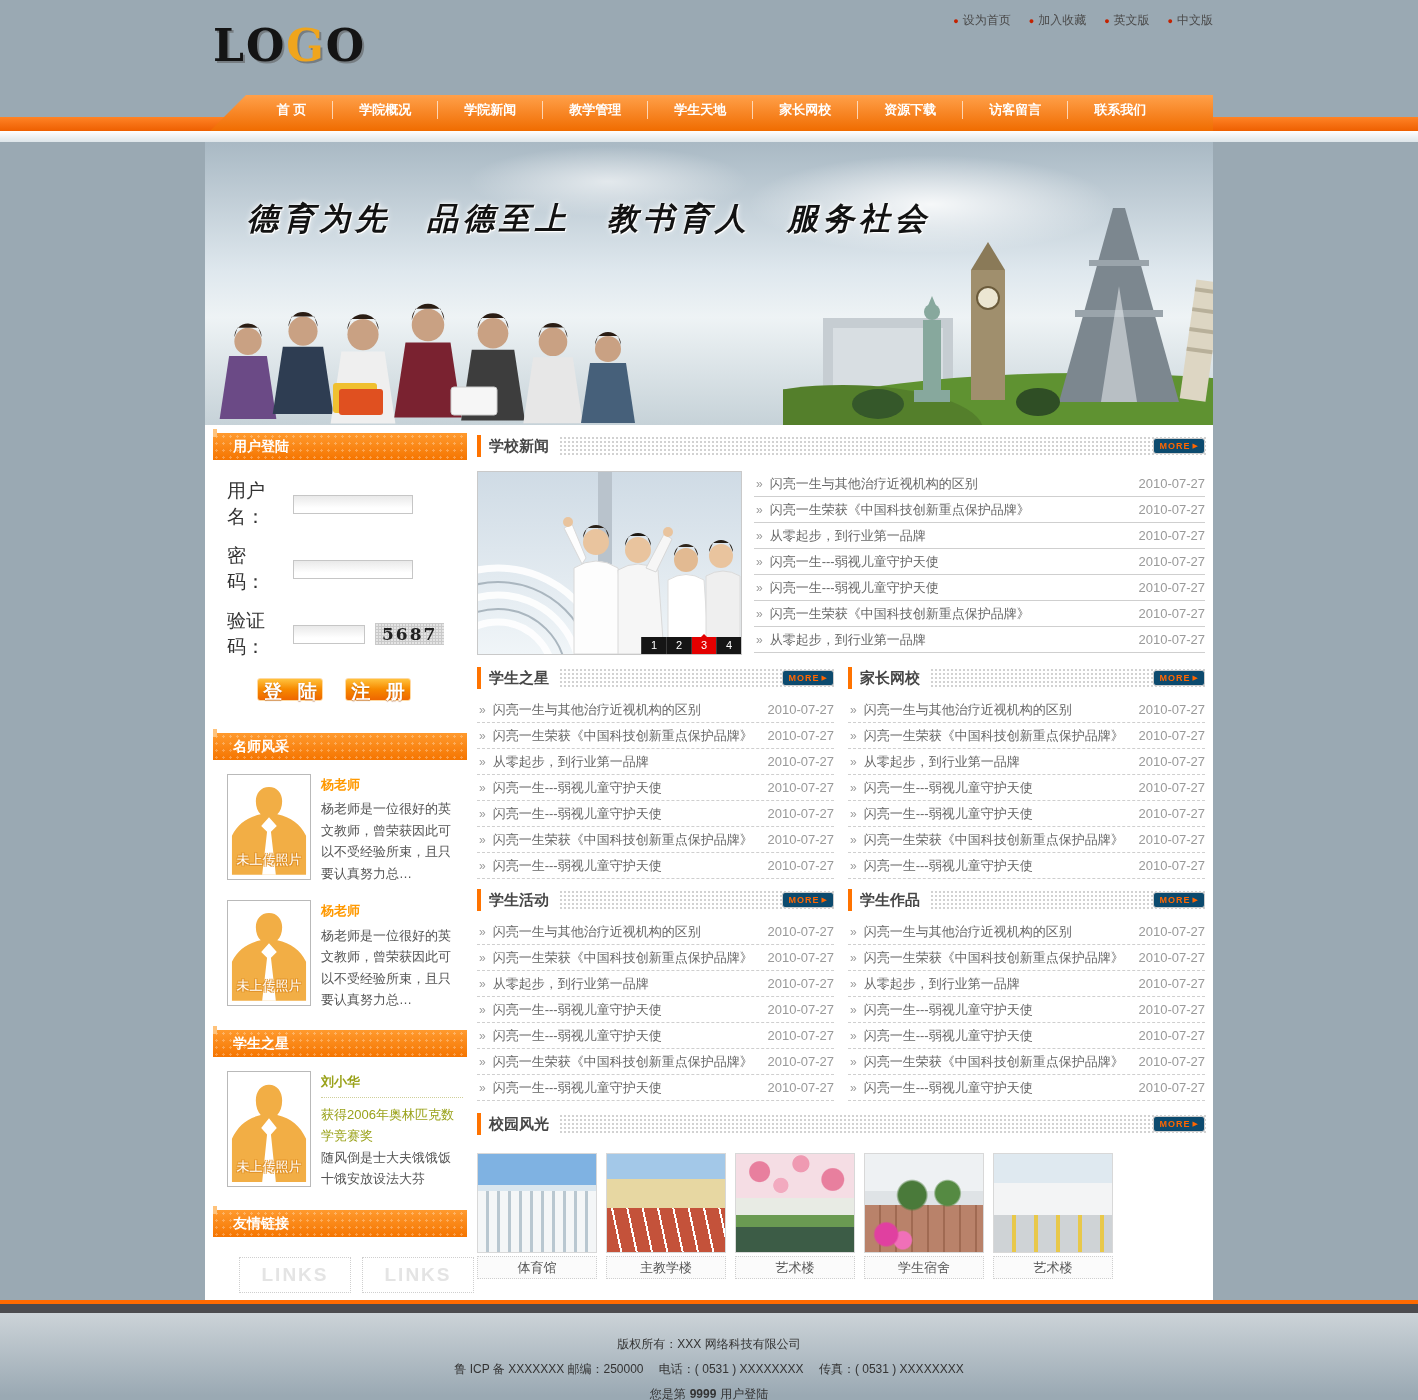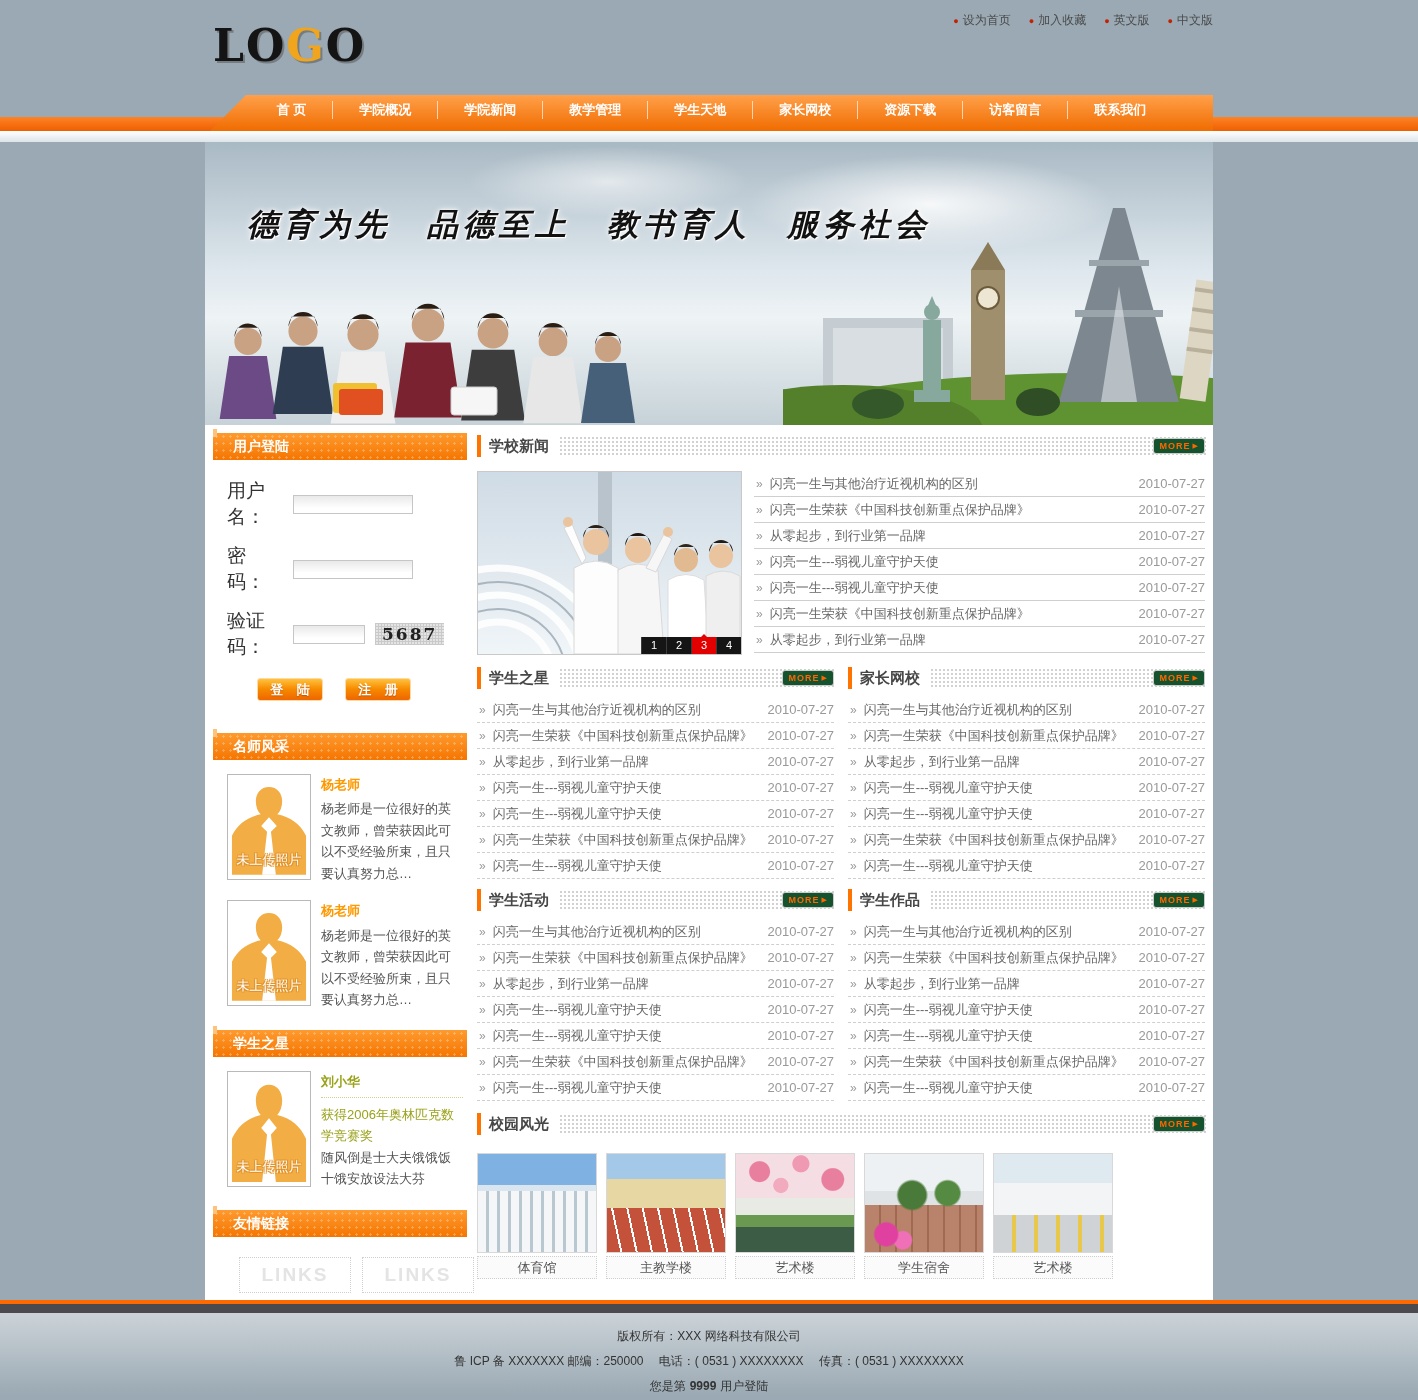--- a/index.html
+++ b/index.html
@@ -31,21 +31,21 @@
 
   
   .content { width:1008px; margin:0 auto; background:#fff; height:1158px; overflow:hidden; }
 
   
   .banner { position:relative; height:283px; overflow:hidden;
             background:
               radial-gradient(ellipse 260px 70px at 72% 22%, rgba(255,255,255,.85), transparent 70%),
               radial-gradient(ellipse 200px 50px at 40% 14%, rgba(255,255,255,.6), transparent 70%),
               linear-gradient(180deg,#a9b9c4 0%,#dfe8ee 46%,#eef3f5 62%,#c6d2d8 100%); }
-  .slogan { position:absolute; left:42px; top:62px; font-family:"DejaVu Serif", serif;
+  .slogan { position:absolute; left:42px; top:56px; font-family:"DejaVu Serif", serif;
             font-size:31px; font-weight:bold; color:#121212; letter-spacing:5px;
             text-shadow:0 0 3px #ffffff,0 0 6px #ffffff,1px 1px 0 #ffffff; font-style:italic; }
   .landmarks { position:absolute; right:0; bottom:0; }
   .students { position:absolute; left:8px; bottom:0; }
 
   
   .layout { display:flex; gap:10px; padding:8px; }
   .sidebar { width:254px; }
   .main { width:728px; }
 
@@ -65,21 +65,21 @@
   .form-row input { width:120px; height:19px; border:1px solid #c6c6c6;
                     background:linear-gradient(#e9e9e9,#ffffff 70%); }
   .form-row input.small { width:72px; }
   .captcha { margin-left:10px; font-family:"DejaVu Serif", serif; font-size:17px; font-weight:bold;
              letter-spacing:2px; color:#222; padding:1px 7px;
              background-image:repeating-linear-gradient(0deg,#c9c9c9 0 1px, transparent 1px 3px),
                               repeating-linear-gradient(90deg,#c9c9c9 0 1px, transparent 1px 3px);
              background-color:#e4e4e4; }
   .btn-row { display:flex; gap:22px; margin:18px 0 8px 30px; }
   .btn { width:66px; height:23px; border:1px solid #ffd9a3; border-radius:3px; color:#fff;
-         font-size:13px; font-weight:bold; letter-spacing:5px; text-indent:5px; cursor:pointer;
+         font-size:19px; font-weight:bold; letter-spacing:5px; text-indent:5px; cursor:pointer;
          background:linear-gradient(#ffc23d,#f78a00 48%,#ee6600); text-shadow:0 1px 1px rgba(150,60,0,.5); }
 
   
   .person-card { display:flex; gap:10px; padding:14px 4px 2px 14px; }
   .photo-box { width:84px; height:106px; border:1px solid #b9b9b9; background:#fff; padding:2px; flex-shrink:0; position:relative; }
   .photo-box svg { display:block; }
   .photo-box .ph-text { position:absolute; left:0; right:0; bottom:10px; text-align:center;
         color:#fff; font-size:13px; font-weight:normal;
         text-shadow:-1px -1px 0 #e0922a,1px -1px 0 #e0922a,-1px 1px 0 #e0922a,1px 1px 0 #e0922a; }
   .p-info { font-size:13px; color:#555; line-height:1.65; }
@@ -92,21 +92,21 @@
   .links-grid { display:grid; grid-template-columns:112px 112px; gap:11px; padding:20px 0 4px 26px; }
   .link-box { width:112px; height:36px; border:1px dotted #cfcfcf; background:#fff; text-align:center;
               line-height:34px; font-size:19px; font-weight:bold; letter-spacing:2px; color:#e4e4e4; cursor:pointer; }
 
   
   .main-hd { display:flex; align-items:center; height:26px; }
   .main-hd .bar { width:4px; height:22px; background:#ff7300; }
   .main-hd .ttl { font-size:15px; font-weight:bold; color:#474747; padding:0 10px 0 8px; white-space:nowrap; }
   .main-hd .dots { flex:1; height:20px;
       background-image:radial-gradient(#d2d2d2 1px, transparent 1.2px); background-size:4px 4px; }
-  .more-btn { border:1px solid #cccccc; border-radius:3px; background:#14532d; display:flex; align-items:center;
+  .more-btn { border:1px solid #cccccc; border-radius:3px; background:#0c4a6e; display:flex; align-items:center;
               gap:2px; padding:2px 6px; margin-left:-54px; cursor:pointer; }
   .more-btn .m-txt { font-size:9px; font-weight:bold; color:#ff6600; letter-spacing:1px; }
   .more-btn .m-arr { font-size:7px; color:#ff6600; }
 
   
   .news-body { display:flex; gap:12px; margin:12px 0 10px; }
   .carousel { width:265px; height:184px; border:1px solid #c9c9c9; position:relative; flex-shrink:0; overflow:hidden; }
   .pager { position:absolute; right:0; bottom:0; display:flex; list-style:none; }
   .pager li { width:25px; height:17px; background:#151515; color:#fff; font-size:11px; text-align:center;
               line-height:17px; border-left:1px solid #3c3c3c; cursor:pointer; position:relative; }
@@ -160,21 +160,21 @@
       linear-gradient(180deg,#dfe9f0 0 30%, transparent 30%),
       linear-gradient(180deg,transparent 0 30%, #f3f4f5 30% 62%, transparent 62%),
       linear-gradient(180deg,transparent 0 44%, #c03028 44% 48%, transparent 48%),
       repeating-linear-gradient(90deg,#cfd3d6 0 18px,#e8c84a 18px 22px),
       #cfd3d6; }
 
   
   .footline { height:4px; background:#ff6a00; }
   .footbar { height:9px; background:#4b4b4f; }
   .footer { height:83px; text-align:center; font-size:12px; color:#333;
-            background:linear-gradient(#ccd3d8,#9aa9b3); padding-top:15px; }
+            background:linear-gradient(#ccd3d8,#9aa9b3); padding-top:23px; }
   .footer p { margin-bottom:8px; }
   .footer .cnt { font-weight:bold; margin:0 4px; }
 </style>
 </head>
 <body>
 
 <div class="page">
 
   <div class="header">
     <div class="topbar">

